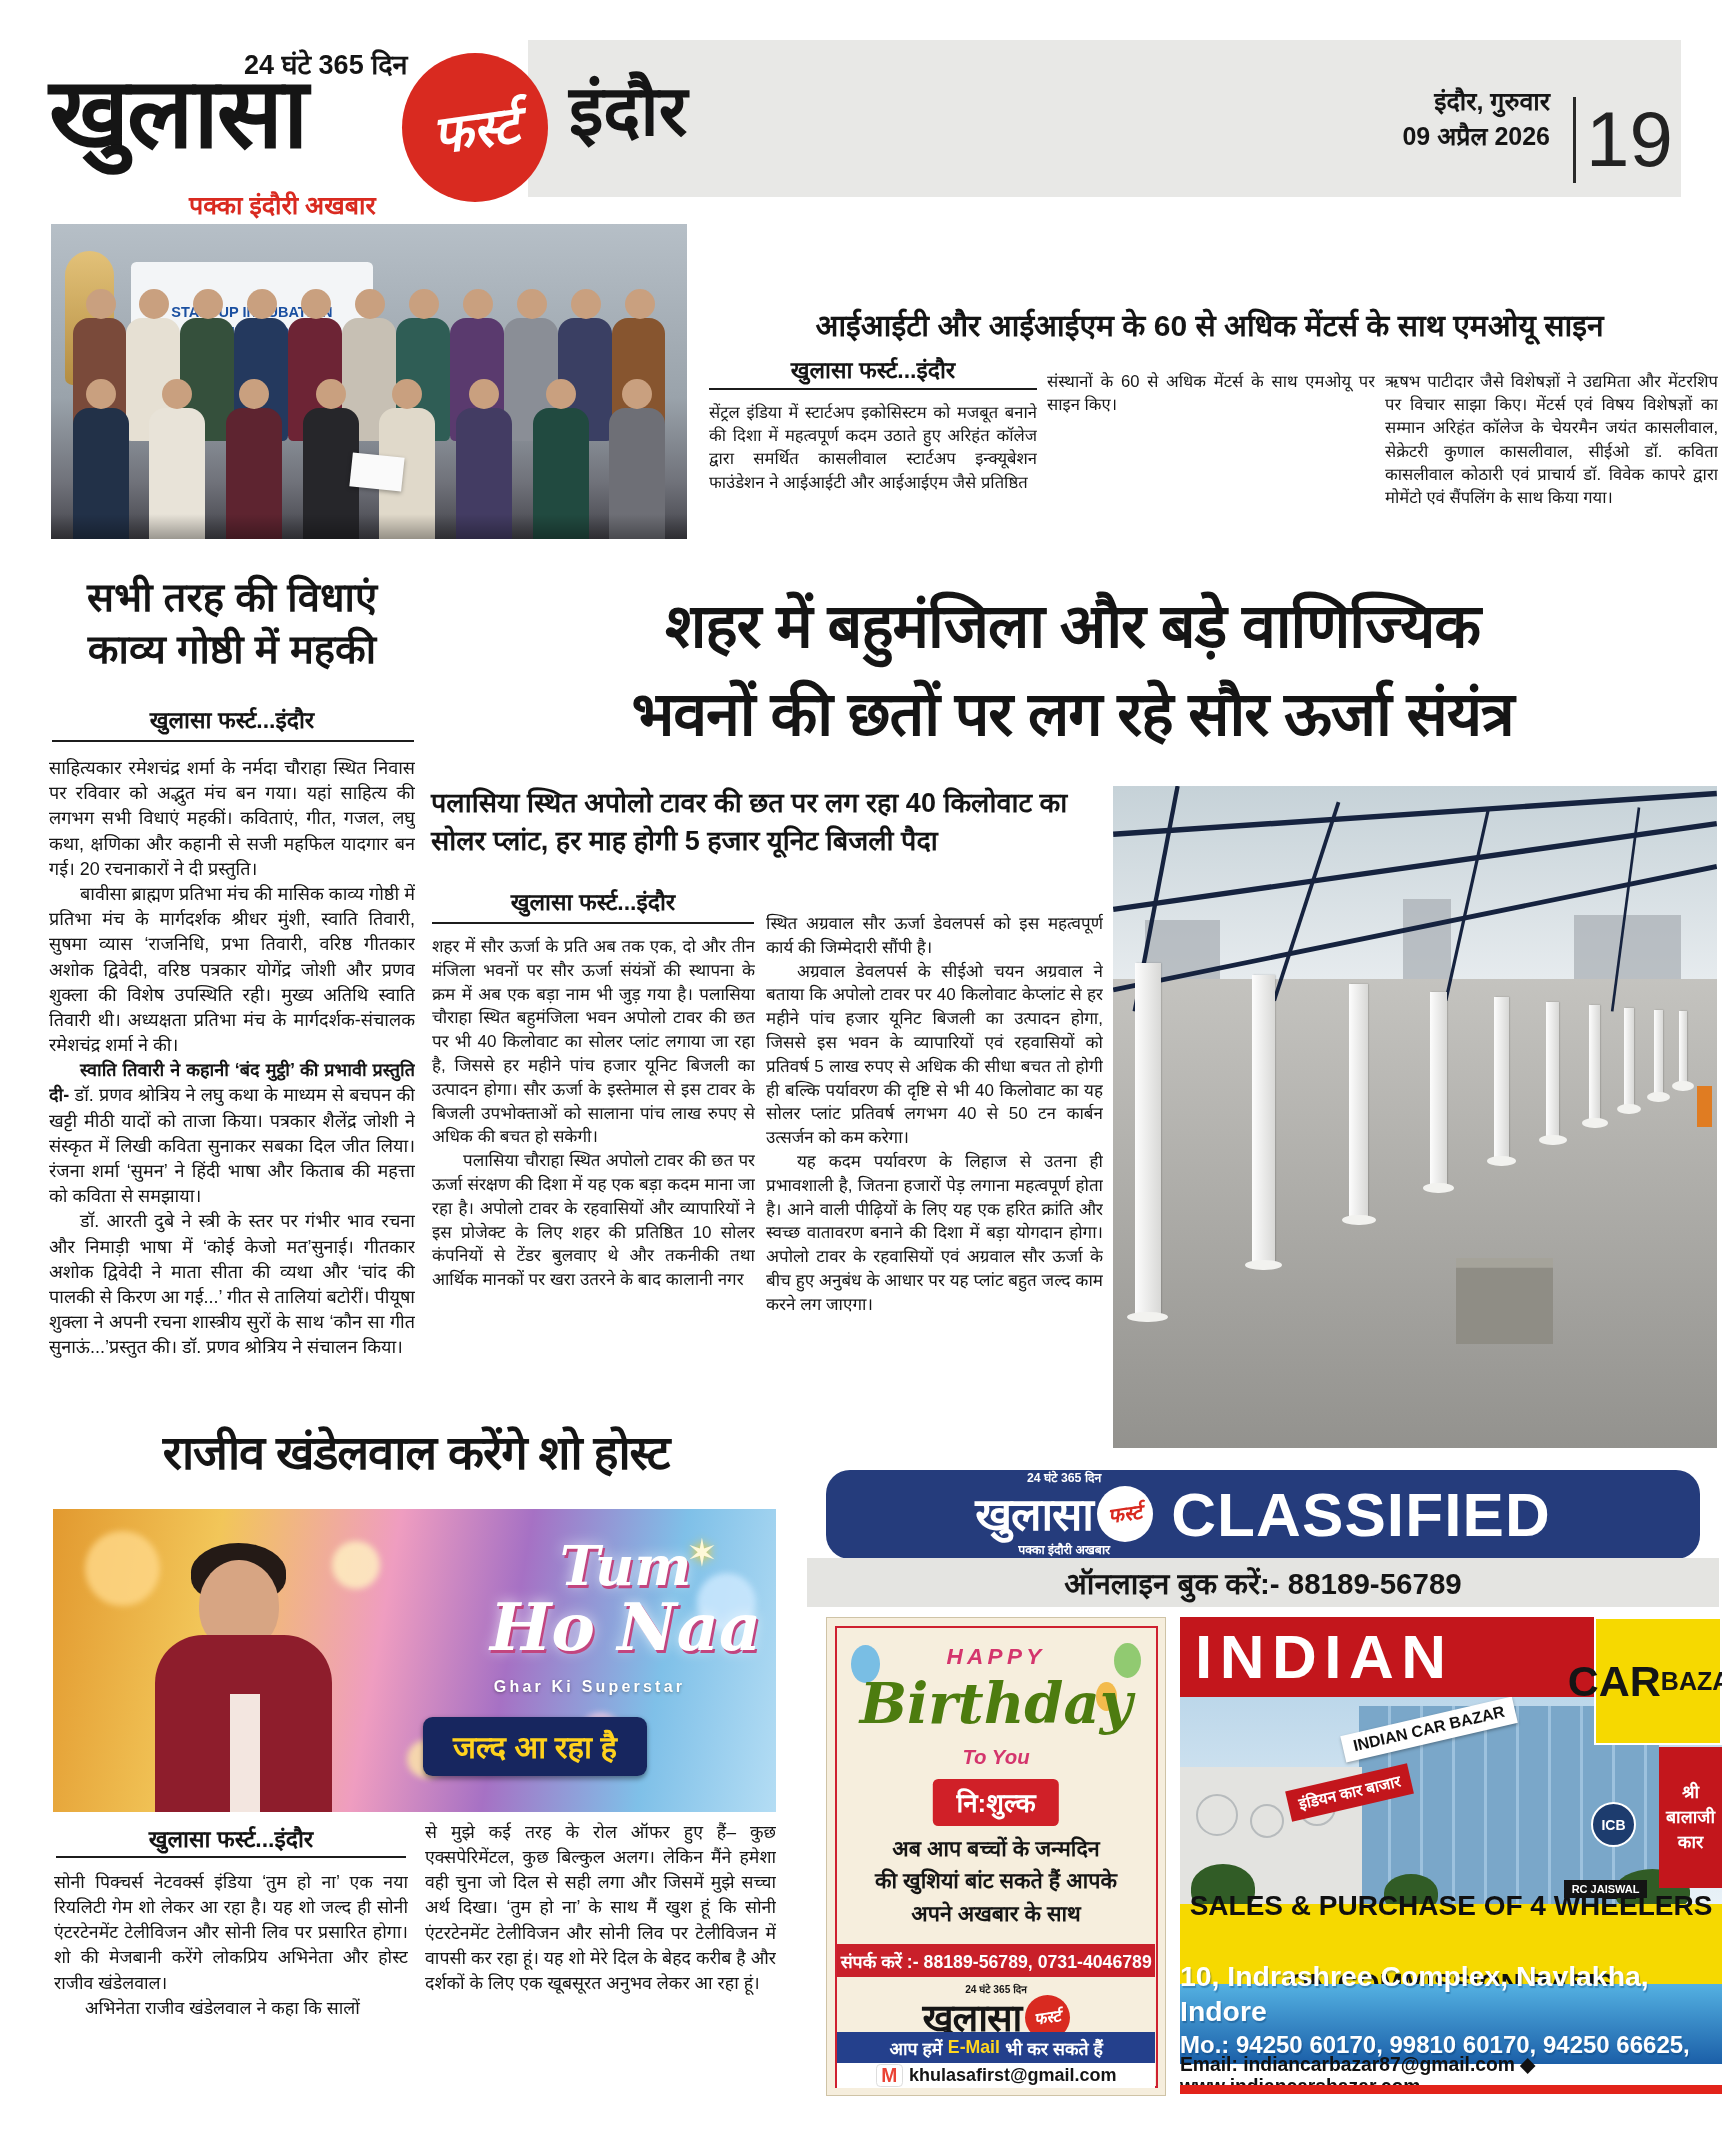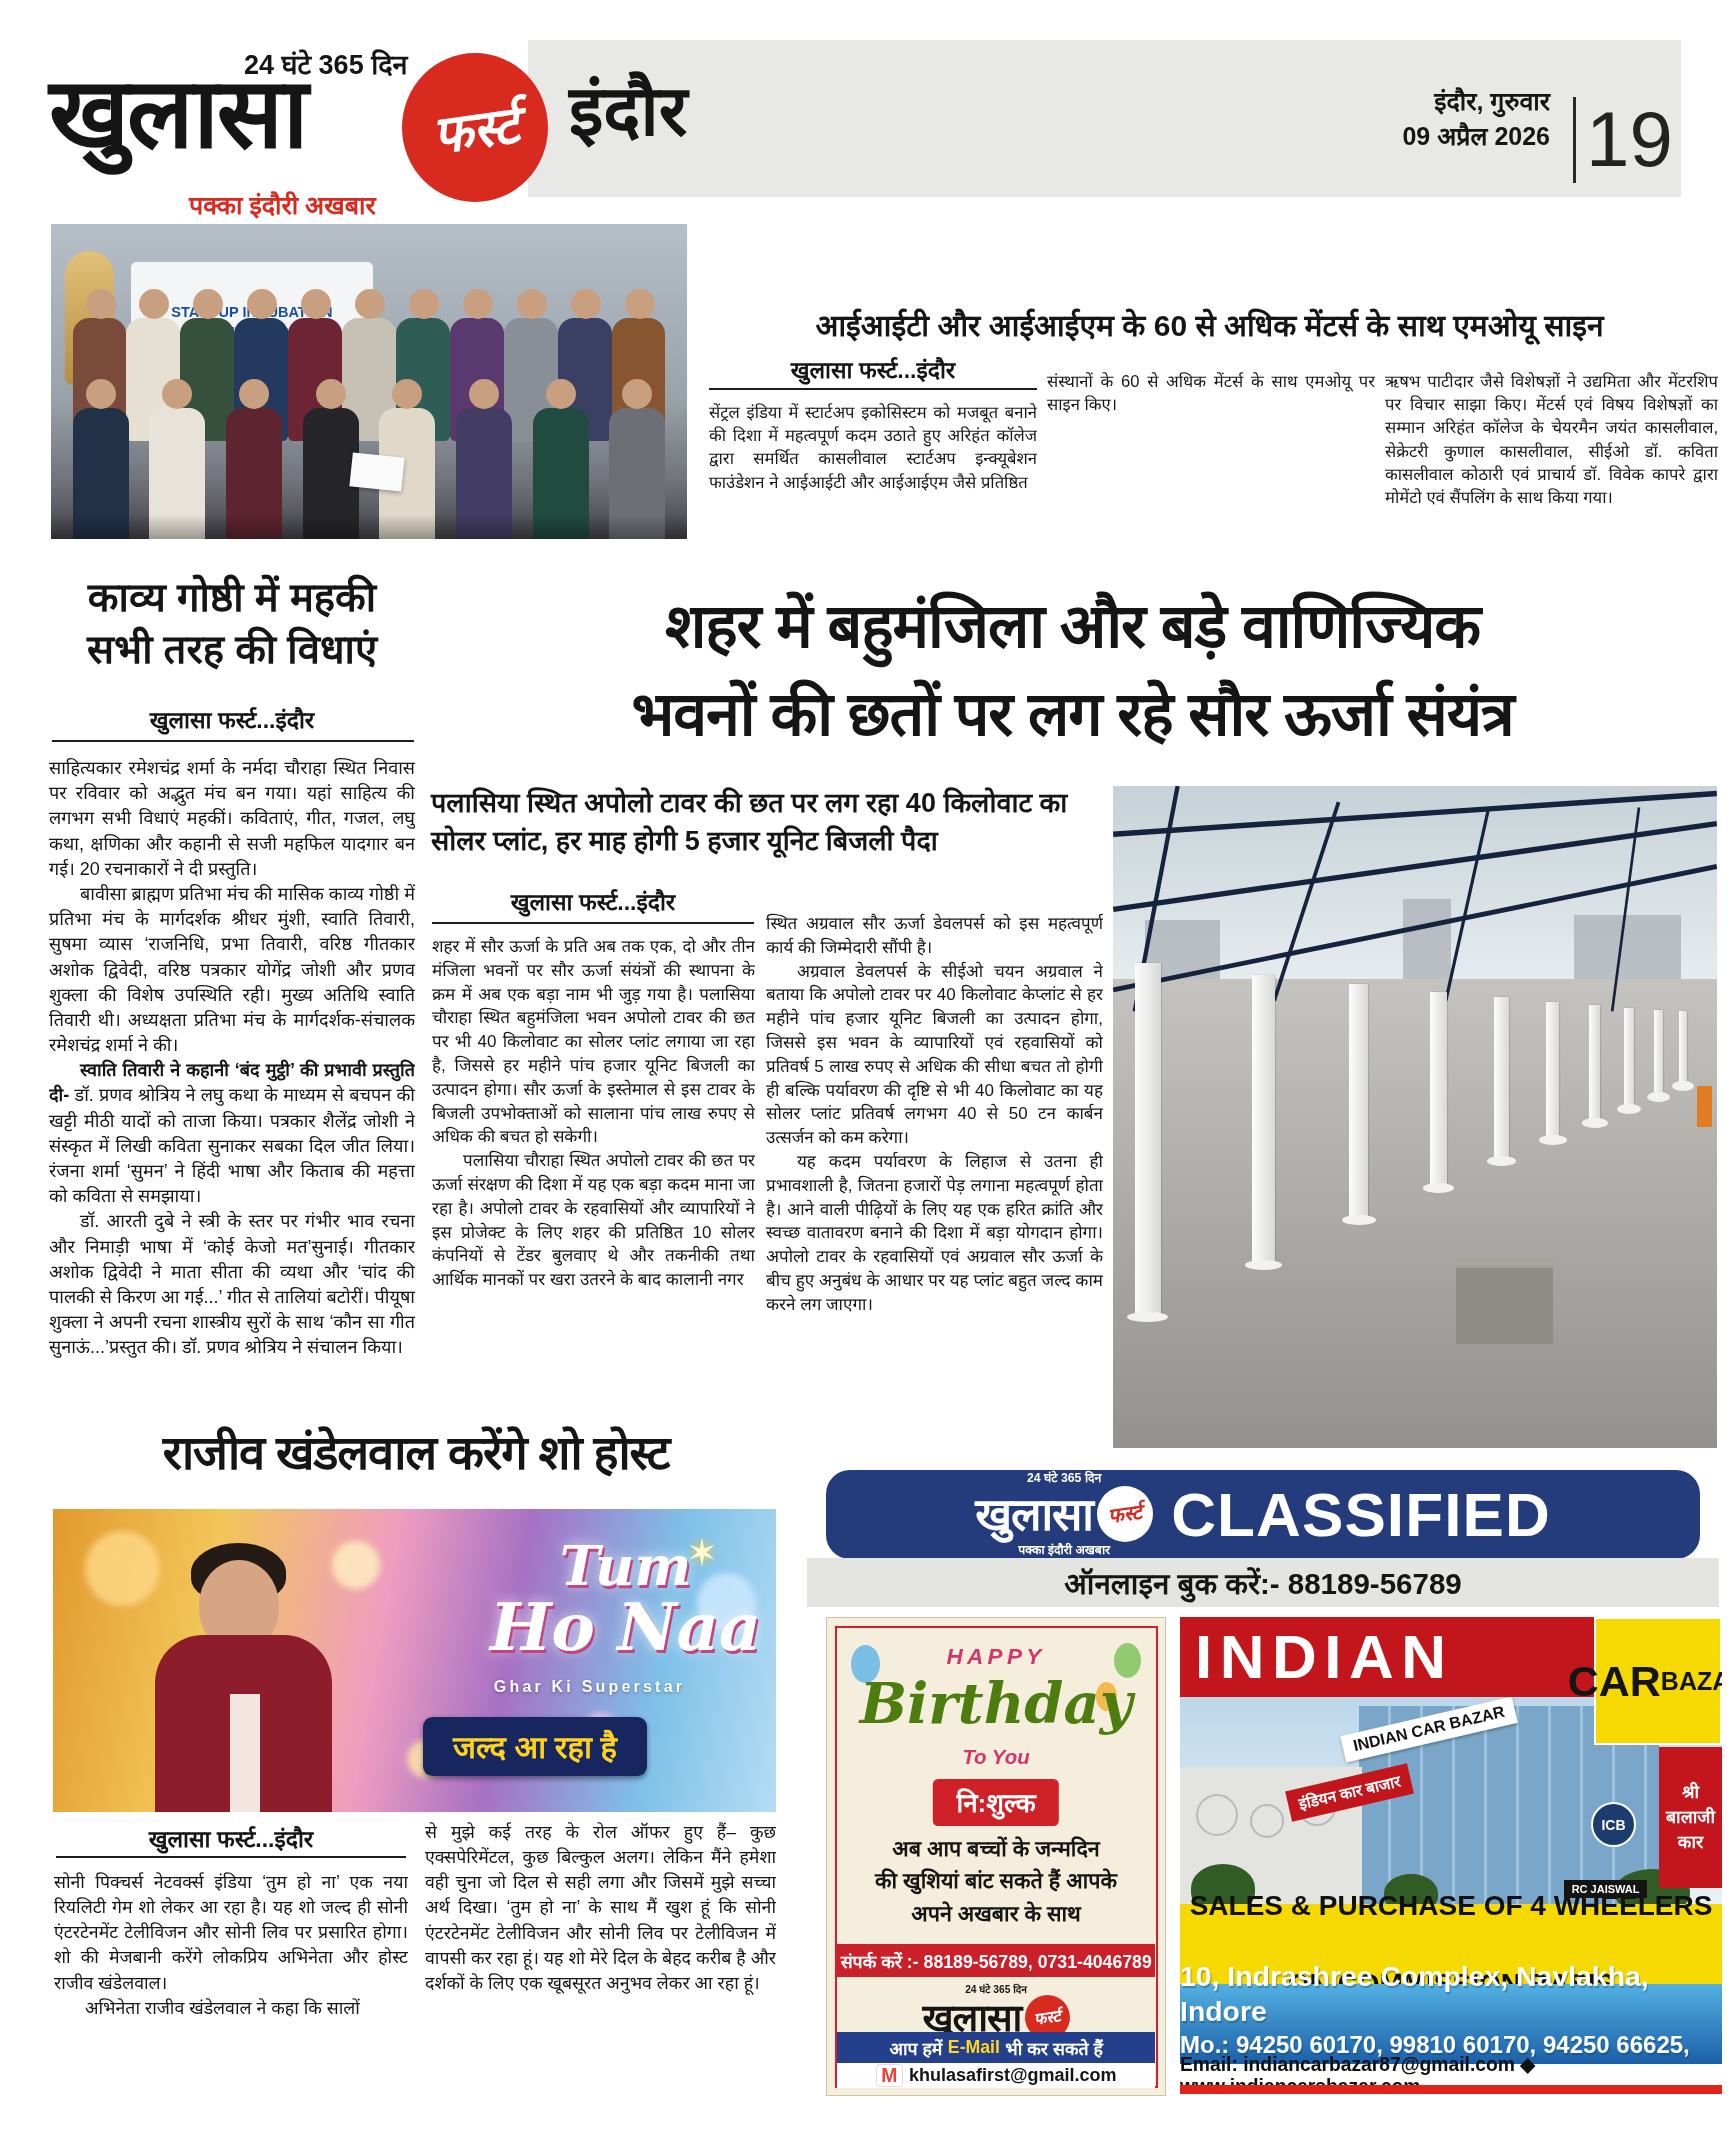--- a/index.html
+++ b/index.html
@@ -273,22 +273,22 @@
     <p>सेंट्रल इंडिया में स्टार्टअप इकोसिस्टम को मजबूत बनाने की दिशा में महत्वपूर्ण कदम उठाते हुए अरिहंत कॉलेज द्वारा समर्थित कासलीवाल स्टार्टअप इन्क्यूबेशन फाउंडेशन ने आईआईटी और आईआईएम जैसे प्रतिष्ठित</p>
   </div>
   <div class="abs bodycol s-col s-col2">
     <p>संस्थानों के 60 से अधिक मेंटर्स के साथ एमओयू पर साइन किए।</p>
   </div>
   <div class="abs bodycol s-col s-col3">
     <p>ऋषभ पाटीदार जैसे विशेषज्ञों ने उद्यमिता और मेंटरशिप पर विचार साझा किए। मेंटर्स एवं विषय विशेषज्ञों का सम्मान अरिहंत कॉलेज के चेयरमैन जयंत कासलीवाल, सेक्रेटरी कुणाल कासलीवाल, सीईओ डॉ. कविता कासलीवाल कोठारी एवं प्राचार्य डॉ. विवेक कापरे द्वारा मोमेंटो एवं सैंपलिंग के साथ किया गया।</p>
   </div>
 
   <div class="abs k-head">
+    <div>सभी तरह की विधाएं</div>
     <div>काव्य गोष्ठी में महकी</div>
-    <div>सभी तरह की विधाएं</div>
   </div>
   <div class="abs byline k-byline">खुलासा फर्स्ट...इंदौर</div>
   <div class="abs rule k-rule"></div>
   <div class="abs bodycol k-body">
     <p>साहित्यकार रमेशचंद्र शर्मा के नर्मदा चौराहा स्थित निवास पर रविवार को अद्भुत मंच बन गया। यहां साहित्य की लगभग सभी विधाएं महकीं। कविताएं, गीत, गजल, लघु कथा, क्षणिका और कहानी से सजी महफिल यादगार बन गई। 20 रचनाकारों ने दी प्रस्तुति।</p>
     <p class="indent">बावीसा ब्राह्मण प्रतिभा मंच की मासिक काव्य गोष्ठी में प्रतिभा मंच के मार्गदर्शक श्रीधर मुंशी, स्वाति तिवारी, सुषमा व्यास ‘राजनिधि, प्रभा तिवारी, वरिष्ठ गीतकार अशोक द्विवेदी, वरिष्ठ पत्रकार योगेंद्र जोशी और प्रणव शुक्ला की विशेष उपस्थिति रही। मुख्य अतिथि स्वाति तिवारी थी। अध्यक्षता प्रतिभा मंच के मार्गदर्शक-संचालक रमेशचंद्र शर्मा ने की।</p>
     <p class="indent"><b>स्वाति तिवारी ने कहानी ‘बंद मुट्ठी’ की प्रभावी प्रस्तुति दी- </b><span>डॉ. प्रणव श्रोत्रिय ने लघु कथा के माध्यम से बचपन की खट्टी मीठी यादों को ताजा किया। पत्रकार शैलेंद्र जोशी ने संस्कृत में लिखी कविता सुनाकर सबका दिल जीत लिया। रंजना शर्मा ‘सुमन’ ने हिंदी भाषा और किताब की महत्ता को कविता से समझाया।</span></p>
     <p class="indent">डॉ. आरती दुबे ने स्त्री के स्तर पर गंभीर भाव रचना और निमाड़ी भाषा में ‘कोई केजो मत’सुनाई। गीतकार अशोक द्विवेदी ने माता सीता की व्यथा और ‘चांद की पालकी से किरण आ गई...’ गीत से तालियां बटोरीं। पीयूषा शुक्ला ने अपनी रचना शास्त्रीय सुरों के साथ ‘कौन सा गीत सुनाऊं...’प्रस्तुत की। डॉ. प्रणव श्रोत्रिय ने संचालन किया।</p>
   </div>
 

